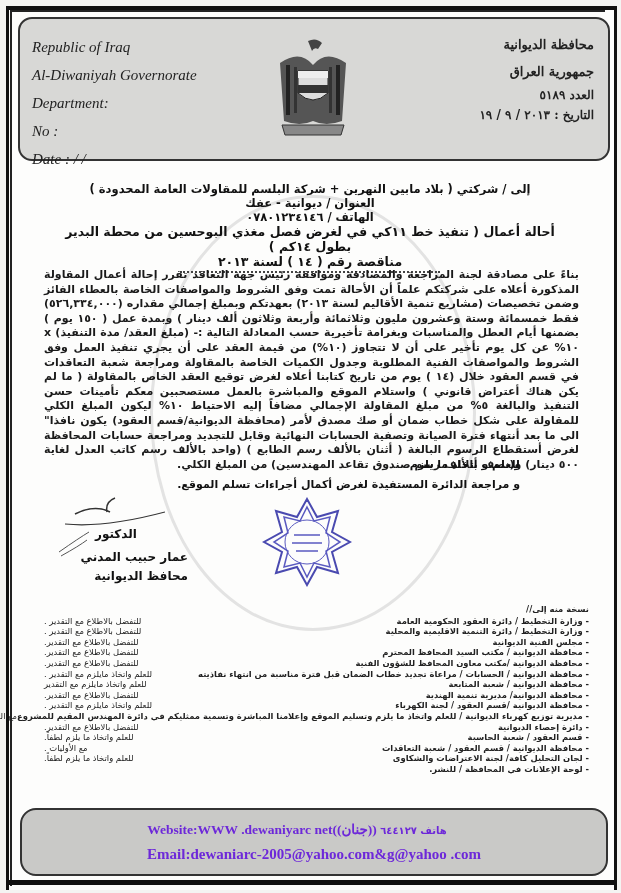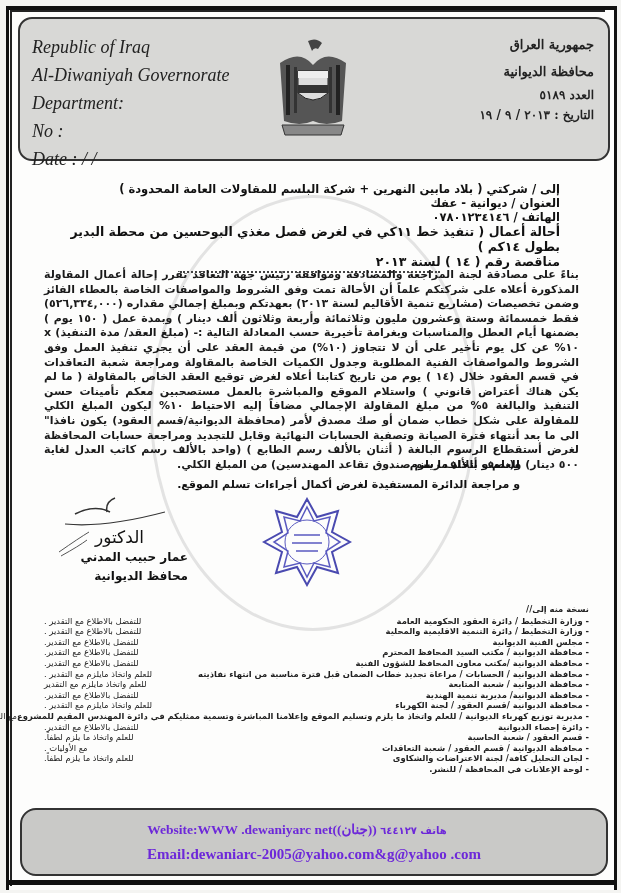--- a/index.html
+++ b/index.html
@@ -15,46 +15,46 @@
   .inner-frame {
     position: absolute; left: 10px; top: 10px; width: 593px; height: 874px;
     border-left: 2px solid #222; border-top: 2px solid #222;
   }
   .header-box {
     position: absolute; left: 18px; top: 17px; width: 588px; height: 140px;
     border: 2px solid #333; border-radius: 14px; background: #d8d8d6;
   }
   .hdr-left {
     position: absolute; left: 12px; top: 14px;
-    font-family: "Liberation Serif", serif; font-style: italic; font-size: 18px; line-height: 28px; color: #222;
+    font-family: "Liberation Serif", serif; font-style: italic; font-size: 15px; line-height: 28px; color: #222;
   }
   .hdr-right {
     position: absolute; right: 14px; top: 12px; direction: rtl; text-align: right;
     font-family: "DejaVu Serif", serif; font-size: 13px; line-height: 27px; color: #222; font-weight: bold;
   }
   .hdr-right .small { font-weight: bold; font-size: 12px; line-height: 20px; }
   .emblem {
     position: absolute; left: 248px; top: 16px; width: 90px; height: 110px;
   }
   .recipient {
-    position: absolute; left: 60px; width: 500px; top: 182px; direction: rtl; text-align: right;
+    position: absolute; left: 60px; width: 500px; top: 182px; direction: rtl; text-align: center;
     font-weight: bold; font-size: 11.5px; line-height: 14px;
   }
   .subject { font-size: 12.5px; line-height: 15px; }
   .dotted-rule { margin: 2px auto 0; width: 260px; border-top: 2px dotted #444; height: 2px; }
   .body-text {
     position: absolute; left: 44px; width: 535px; top: 268px; direction: rtl; text-align: justify;
     font-size: 11px; line-height: 14.6px; font-weight: bold; color: #1a1a1a;
   }
   .closing { position: absolute; left: 100px; width: 420px; direction: rtl; font-weight: bold; font-size: 11px; }
   .sig-block {
     position: absolute; left: 78px; top: 548px; direction: rtl; width: 110px;
     font-weight: bold; font-size: 12px; line-height: 19px;
   }
-  .sig-title { position: absolute; left: 95px; top: 527px; font-weight: normal; font-size: 17px; direction: rtl; }
+  .sig-title { position: absolute; left: 95px; top: 527px; font-weight: bold; font-size: 12px; direction: rtl; }
   .watermark {
     position: absolute; left: 150px; top: 195px; width: 320px; height: 430px;
     border: 3px solid rgba(150,150,150,0.25); border-radius: 50%;
   }
   .stamp { position: absolute; left: 262px; top: 497px; width: 90px; height: 90px; }
   .signature { position: absolute; left: 55px; top: 490px; width: 110px; height: 70px; }
   .copies {
     position: absolute; left: 44px; width: 545px; top: 604px; direction: rtl;
     font-size: 8.4px; line-height: 10.6px; color: #222; font-weight: bold;
   }
@@ -94,22 +94,22 @@
     <rect x="68" y="30" width="4" height="50" fill="#222"></rect>
     <rect x="26" y="32" width="3" height="46" fill="#333"></rect>
     <rect x="61" y="32" width="3" height="46" fill="#333"></rect>
     <path d="M30 36 h30 v22 q-15 14 -30 0 z" fill="#ddd" stroke="#222"></path>
     <rect x="30" y="36" width="30" height="7" fill="#eee"></rect>
     <rect x="30" y="50" width="30" height="8" fill="#333"></rect>
     <path d="M14 90 h62 l-3 10 h-56 z" fill="#888" stroke="#333"></path>
   </svg>
 
   <div class="hdr-right">
+    <div>محافظة الديوانية</div>
     <div>جمهورية العراق</div>
-    <div>محافظة الديوانية</div>
     <div class="small">
       <span>العدد</span>
       <span>٥١٨٩</span>
     </div>
     <div class="small">
       <span>التاريخ :</span>
       <span>٢٠١٣ / ٩ / ١٩</span>
     </div>
   </div>
 </div>

